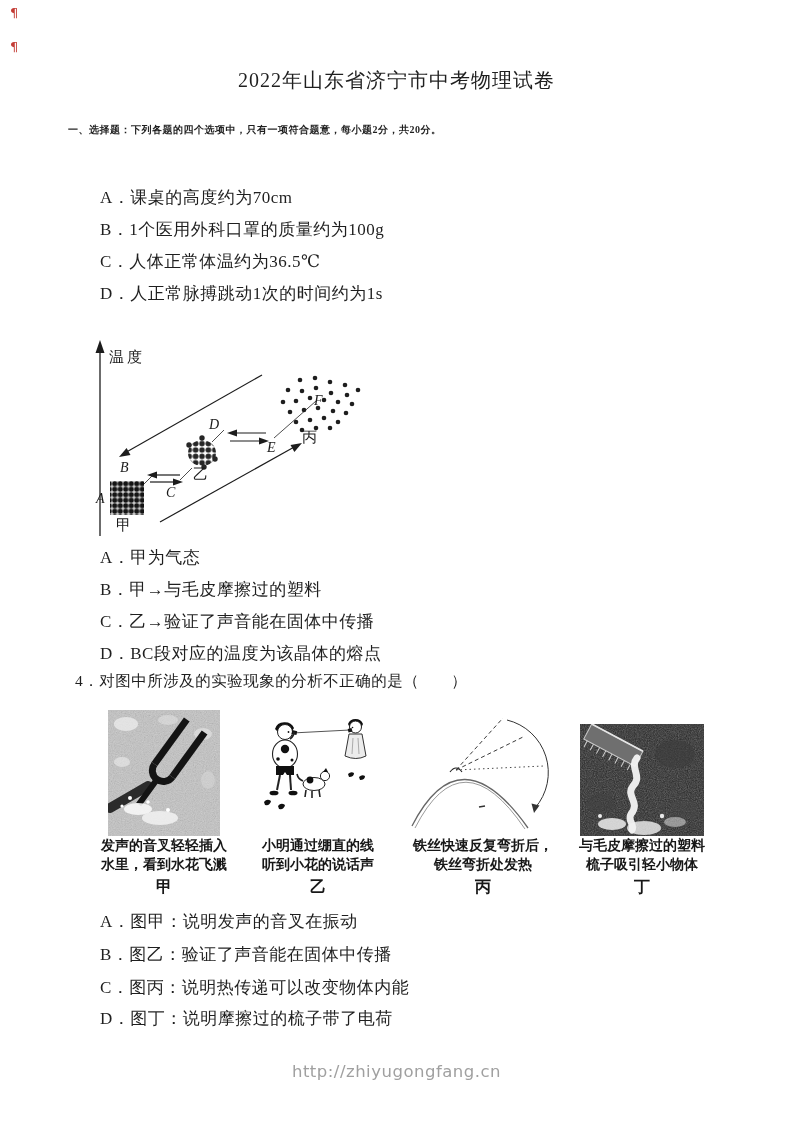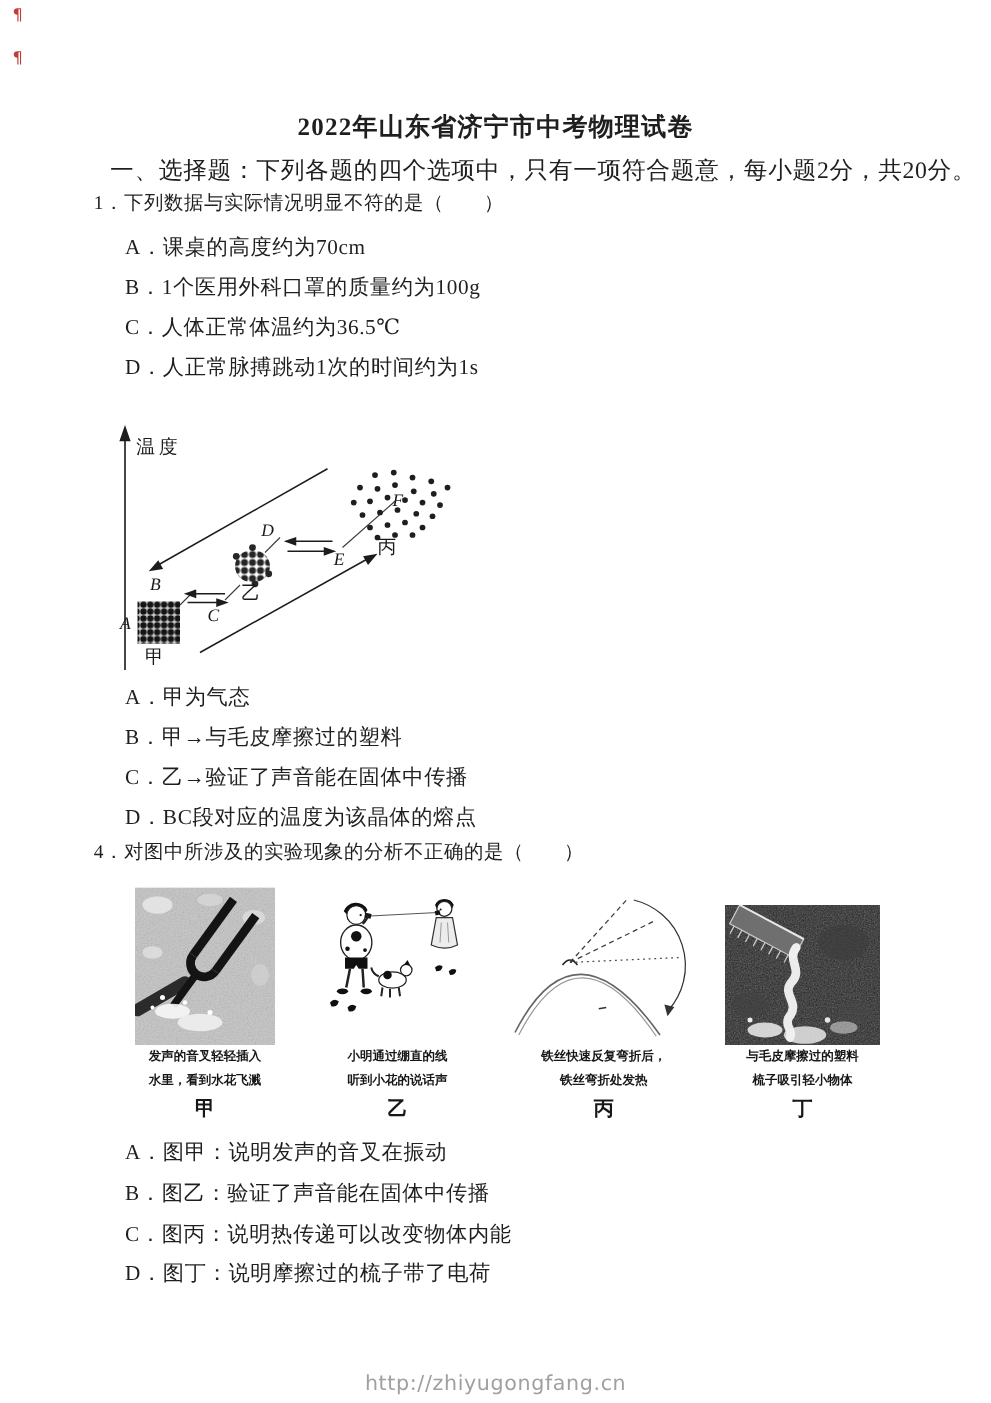--- a/index.html
+++ b/index.html
@@ -1,38 +1,38 @@
 <!DOCTYPE html>
 <html><head>
 <meta charset="utf-8">
 <style>
   html,body{margin:0;padding:0;background:#ffffff;}
   #page{position:relative;width:793px;height:1122px;background:#fff;overflow:hidden;
         font-family:"Liberation Serif","DejaVu Serif",serif;color:#1f1f1f;}
   .abs{position:absolute;white-space:nowrap;}
   .red-mark{position:absolute;left:10px;color:#c43c35;font:13px "DejaVu Sans",sans-serif;}
-  .title{top:88px;left:0;width:793px;text-align:center;font-size:20px;font-weight:bold;letter-spacing:1px;}
-  .sect{top:123px;left:88px;font-size:19px;font-weight:normal;letter-spacing:.5px;}
+  .title{top:67px;left:0;width:793px;text-align:center;font-size:20px;font-weight:normal;letter-spacing:1px;}
+  .sect{top:123px;left:68px;font-size:10px;font-weight:bold;letter-spacing:.5px;}
   .stem{left:75px;font-size:15.5px;letter-spacing:.5px;}
   .opt{left:100px;font-size:17px;letter-spacing:.5px;}
   .q1a{top:186px}.q1b{top:218px}.q1c{top:250px}.q1d{top:282px}
   .q2stem{top:302px}
   .q2a{top:546px}.q2b{top:578px}.q2c{top:610px}.q2d{top:642px}
   .q3stem{top:671px}
   .q3a{top:910px}.q3b{top:943px}.q3c{top:976px}.q3d{top:1007px}
   .diagram{position:absolute;left:90px;top:338px;}
   .figrow{position:absolute;left:96px;top:706px;width:614px;display:flex;justify-content:space-between;}
   .fig{margin:0;display:flex;flex-direction:column;align-items:center;}
   .f1{width:136px}.f2{width:148px}.f3{width:158px}.f4{width:136px}
   .imgbox{height:130px;display:flex;align-items:flex-end;justify-content:center;}
-  .cap-line{font-size:10px;font-weight:bold;line-height:19px;white-space:nowrap;
+  .cap-line{font-size:14px;font-weight:bold;line-height:19px;white-space:nowrap;
             font-family:"Liberation Serif","DejaVu Serif",serif;color:#171717;}
   .fig-label{margin-top:3px;font-size:16px;font-weight:bold;color:#171717;}
   .footer{top:1062px;left:0;width:793px;text-align:center;color:#a0a0a0;
-          font:16.5px "DejaVu Sans","Liberation Sans",sans-serif;letter-spacing:.5px;margin-top:35px;}
+          font:16.5px "DejaVu Sans","Liberation Sans",sans-serif;letter-spacing:.5px;}
   svg text.pt{font-family:"Liberation Serif","DejaVu Serif",serif;font-style:italic;font-size:14px;fill:#1a1a1a;}
   svg text.cn{font-family:"Liberation Serif","DejaVu Serif",serif;font-size:15px;fill:#1a1a1a;}
 </style>
 </head>
 <body>
 
 <svg width="0" height="0" style="position:absolute" aria-hidden="true">
   <defs>
     <filter id="grain" x="0" y="0" width="100%" height="100%">
       <feTurbulence type="fractalNoise" baseFrequency="0.9" numOctaves="2" stitchTiles="stitch"></feTurbulence>
@@ -49,21 +49,20 @@
 </svg>
 
 <div id="page">
 
   <span class="red-mark" style="top:5px">¶</span>
   <span class="red-mark" style="top:39px">¶</span>
 
   <div class="abs title">2022年山东省济宁市中考物理试卷</div>
   <div class="abs sect">一、选择题：下列各题的四个选项中，只有一项符合题意，每小题2分，共20分。</div>
 
-  <div class="abs stem" style="top:152px">1．下列数据与实际情况明显不符的是（　　）</div>
   <div class="abs opt q1a">A．课桌的高度约为70cm</div>
   <div class="abs opt q1b">B．1个医用外科口罩的质量约为100g</div>
   <div class="abs opt q1c">C．人体正常体温约为36.5℃</div>
   <div class="abs opt q1d">D．人正常脉搏跳动1次的时间约为1s</div>
 
 
   <svg class="diagram" width="500" height="212" viewBox="0 0 500 212">
 
     <line x1="10" y1="198" x2="10" y2="10" stroke="#1c1c1c" stroke-width="1.3"></line>
     <polygon points="10,2 5.5,15 14.5,15" fill="#1c1c1c"></polygon>

